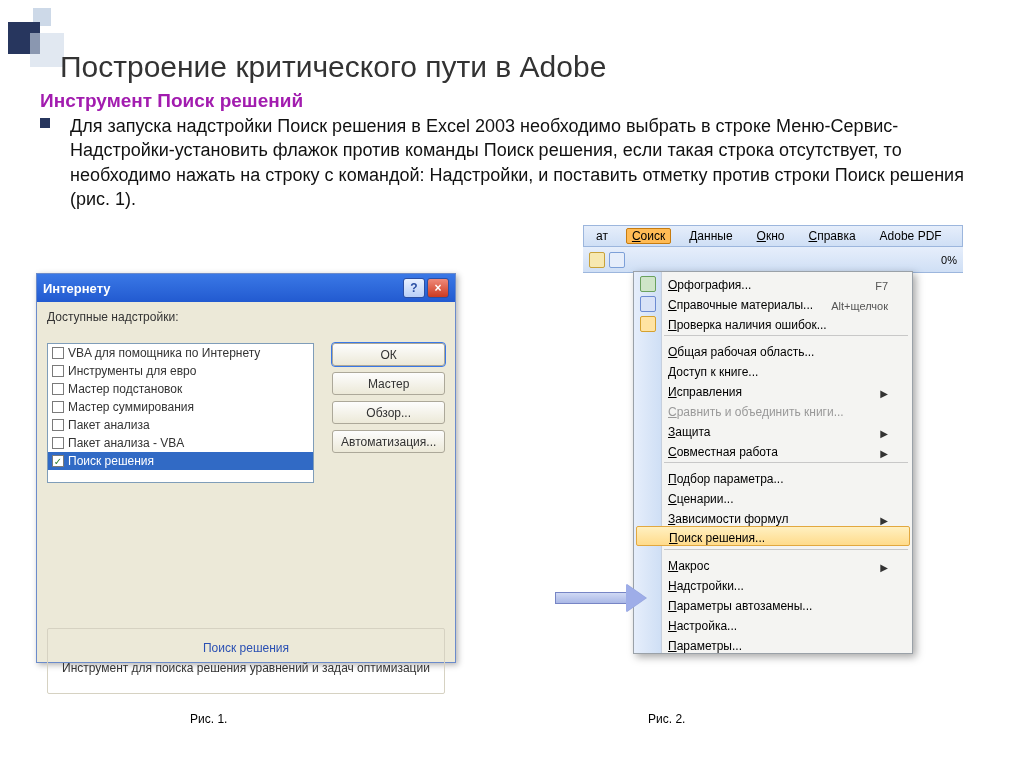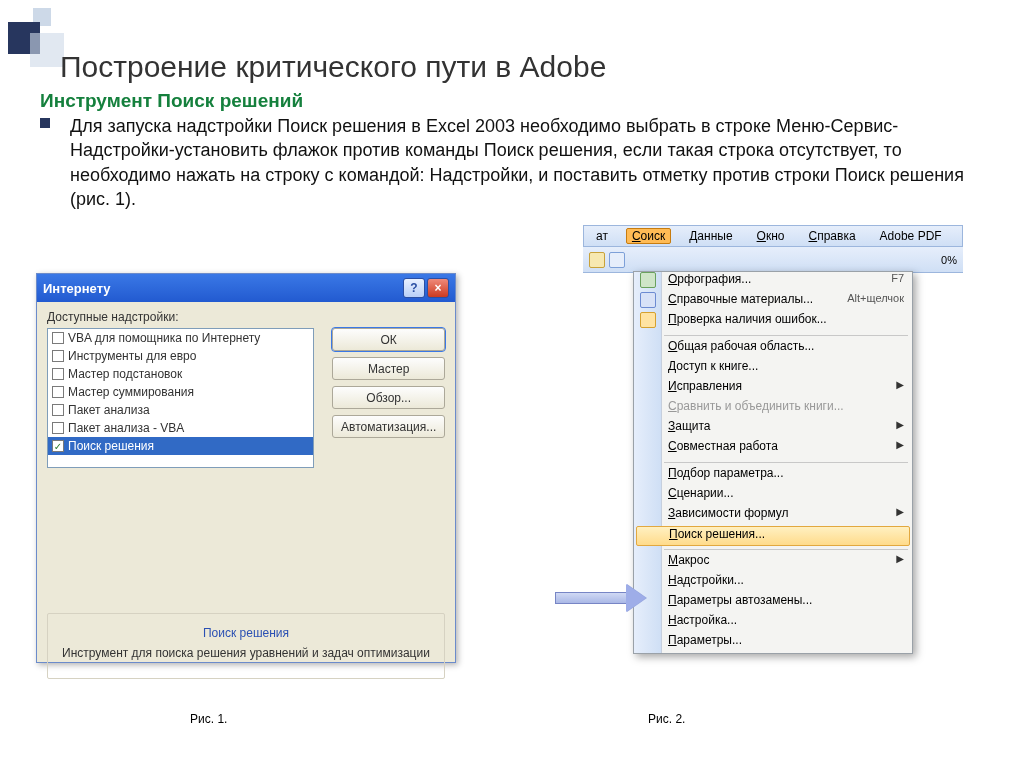--- a/index.html
+++ b/index.html
@@ -4,32 +4,32 @@
 <style>
   * { box-sizing: border-box; }
   body { margin: 0; font-family: Arial, sans-serif; background: #fff; width: 1024px; height: 767px; position: relative; overflow: hidden; }
 
   .corner-deco { position: absolute; top: 8px; left: 8px; width: 55px; height: 55px; }
   .corner-deco .r1 { position: absolute; top: 0; left: 25px; width: 18px; height: 18px; background: #cdd9e8; }
   .corner-deco .r2 { position: absolute; top: 14px; left: 0px; width: 32px; height: 32px; background: #27365e; }
   .corner-deco .r3 { position: absolute; top: 25px; left: 22px; width: 34px; height: 34px; background: #cdd9e8; opacity: .6; }
 
   .slide-title { position: absolute; top: 50px; left: 60px; font-size: 30px; color: #333; }
-  .subtitle    { position: absolute; top: 90px; left: 40px; font-size: 19px; font-weight: bold; color: #15803d; }
+  .subtitle    { position: absolute; top: 90px; left: 40px; font-size: 19px; font-weight: bold; color: #a21caf; }
   .bullet      { position: absolute; top: 118px; left: 40px; width: 10px; height: 10px; background: #27365e; }
   .body-text   { position: absolute; top: 114px; left: 70px; right: 30px; font-size: 18px; line-height: 1.35; color: #111; }
 
   
   .dialog { position: absolute; top: 273px; left: 36px; width: 420px; height: 390px; background: #ece9d8; border: 1px solid #6b8bcb; box-shadow: 2px 2px 6px rgba(0,0,0,.3); }
   .dialog .titlebar { height: 28px; background: linear-gradient(#3a78e6, #225ad0); display: flex; align-items: center; padding: 0 6px; }
   .dialog .titlebar .t { color: #fff; font-size: 13px; font-weight: bold; flex: 1; }
   .dialog .titlebar .winbtn { width: 22px; height: 20px; margin-left: 2px; background: linear-gradient(#e8f0ff,#b9cff7); border: 1px solid #2b4fa3; border-radius: 3px; text-align: center; font-size: 12px; font-weight: bold; color: #2b4fa3; line-height: 18px; }
   .dialog .titlebar .closebtn { background: linear-gradient(#ef8a7a,#cc3a20); color: #fff; }
   .dialog .content { padding: 8px 10px 10px 10px; font-size: 12px; color: #333; }
-  .dialog .label { margin-bottom: 4px; }
+  .dialog .label { margin-bottom: 19px; }
   .dialog .layout { display: flex; gap: 18px; }
   .listbox { width: 280px; height: 140px; border: 1px solid #7f9db9; background: #fff; overflow: hidden; }
   .listbox .row { display: flex; align-items: center; height: 18px; padding: 0 4px; gap: 4px; }
   .listbox .row .chk { width: 12px; height: 12px; border: 1px solid #7a7a7a; background: #fff; display: inline-flex; align-items: center; justify-content: center; font-size: 10px; color: #2a7a2a; }
   .listbox .row.sel { background: #316ac5; color: #fff; }
   .listbox .row.sel .chk { color: #2a7a2a; background:#fff; }
   .buttons { width: 118px; display: flex; flex-direction: column; gap: 6px; }
   .winbutton { height: 23px; border: 1px solid #aca899; border-radius: 3px; background: linear-gradient(#fdfdfd,#ece9d8); font-size: 12px; display: flex; align-items: center; justify-content: center; }
   .winbutton.primary { outline: 1px solid #3a78e6; }
   .descbox { margin-top: 145px; border: 1px solid #d6d2c2; border-radius: 2px; padding: 12px 8px 18px; text-align: center; }
@@ -41,21 +41,21 @@
   
   .excelwrap { position: absolute; top: 225px; left: 583px; width: 380px; height: 476px; background:#fff; }
   .menubar { height: 22px; background: linear-gradient(#e6eefb,#cfdff5); border: 1px solid #9cb6dd; display: flex; align-items: center; font-size: 12px; padding-left: 6px; gap: 12px; }
   .menubar .mi { padding: 1px 6px; }
   .menubar .mi.active { background: #ffbb55; border: 1px solid #c77c10; border-radius: 2px; padding: 0 5px; }
   .mi u { text-decoration: underline; }
   .toolbar { height: 26px; background: linear-gradient(#e6eefb,#cfdff5); border-bottom: 1px solid #9cb6dd; display:flex; align-items:center; gap:4px; padding:0 6px; font-size:11px;}
   .tb-icon { width: 16px; height:16px; background:#f7e8b0; border:1px solid #c8a23a; border-radius:2px;}
   .dropdown { position:absolute; top: 46px; left: 50px; width: 280px; background: #f4f4f2; border: 1px solid #9aa1a8; box-shadow: 3px 3px 8px rgba(0,0,0,.35); font-size: 12px; }
   .dropdown .strip { position:absolute; top:0; bottom:0; left:0; width:28px; background: linear-gradient(90deg,#e6eefb,#cfdff5); border-right:1px solid #c6cfdd;}
-  .dropdown .item { position:relative; display:flex; align-items:flex-start; height:20px; padding-left: 34px; padding-right:8px; }
+  .dropdown .item { position:relative; display:flex; align-items:flex-end; height:20px; padding-left: 34px; padding-right:24px; }
   .dropdown .item .shortcut { margin-left:auto; color:#555; font-size:11px;}
   .dropdown .item .arrow { margin-left:auto; font-size:10px; color:#333; }
   .dropdown .item.disabled { color:#999; }
   .dropdown .item.hl { background: linear-gradient(#fff0c1,#ffdb8b); border:1px solid #e2a83f; border-radius:2px; margin:0 2px; padding-left:32px;}
   .dropdown .sep { height:1px; background:#c8c8c8; margin:3px 4px 3px 30px; }
   .dropdown .ico { position:absolute; left:6px; width:16px; height:16px; border-radius:2px; }
   .ico-abc { background:#cfe5c8; border:1px solid #6aa15e;}
   .ico-book { background:#d8e2f7; border:1px solid #6c8bd2;}
   .ico-warn { background:#ffe3a2; border:1px solid #d5a12f;}
 

